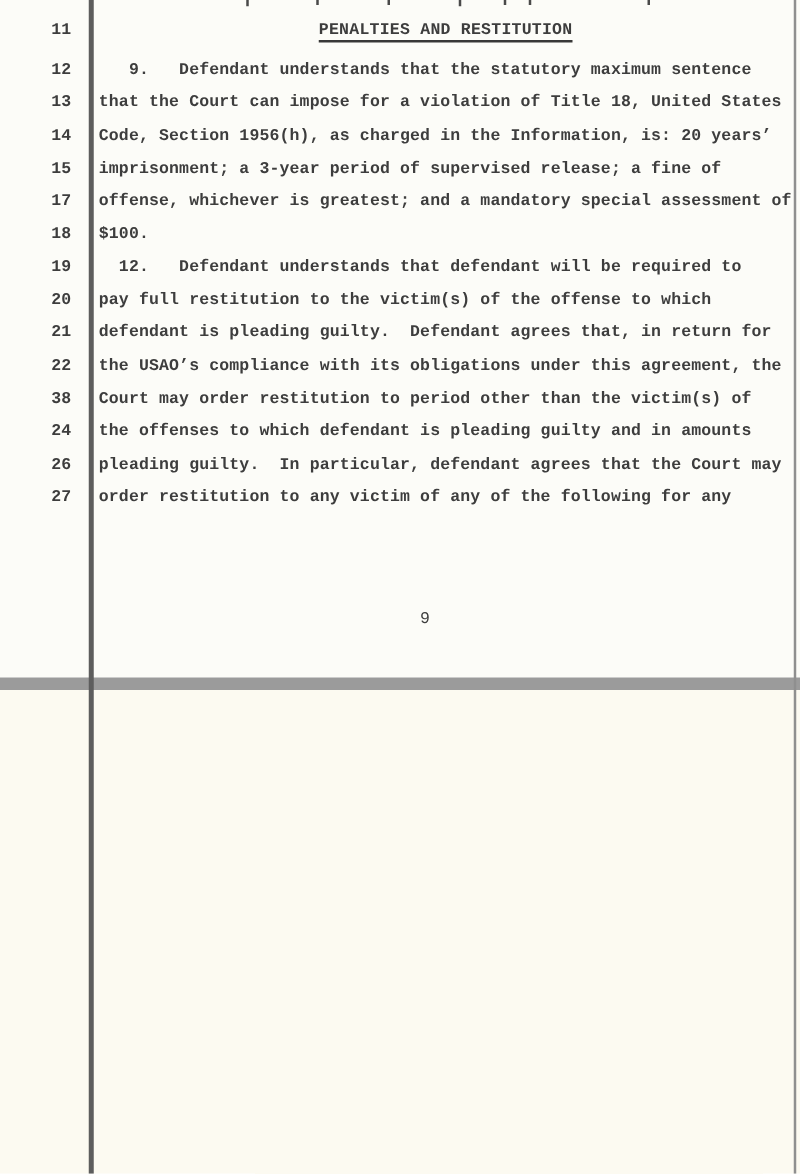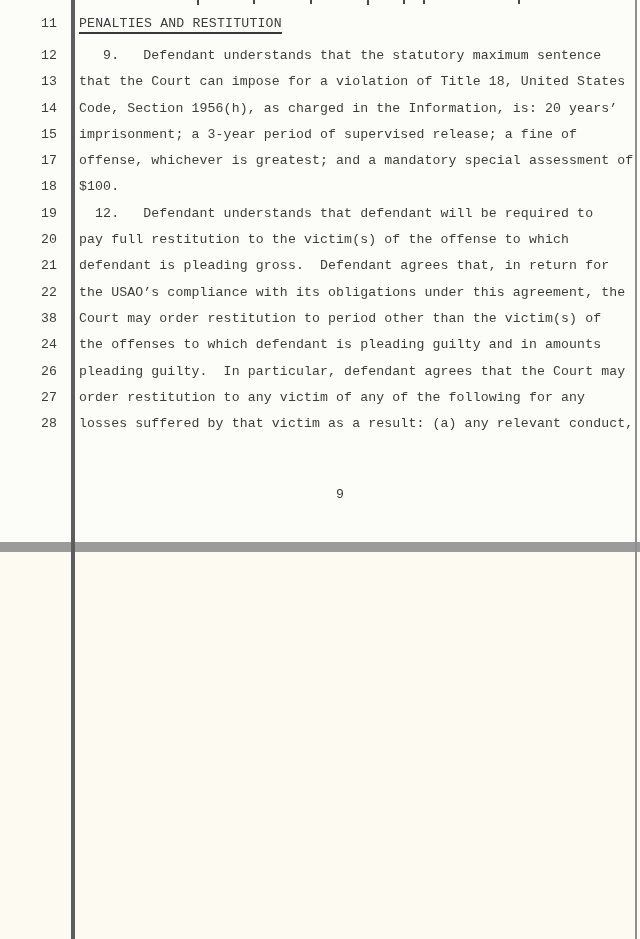--- a/index.html
+++ b/index.html
@@ -14,25 +14,25 @@
   .screen{position:relative;width:640px;height:939px;overflow:hidden;
           font-family:"Liberation Mono","DejaVu Sans Mono",monospace;color:var(--ink);}
   .page-top{position:absolute;left:0;top:0;width:640px;height:542px;background:#fcfcf8;}
   .page-bottom{position:absolute;left:0;top:552px;width:640px;height:387px;background:#fcfaf1;}
   .separator{position:absolute;left:0;top:542px;width:640px;height:10px;background:var(--bar);z-index:3;}
   .rule-left{position:absolute;left:71px;top:0;width:4px;height:939px;background:var(--rule-dark);z-index:4;}
   .rule-right{position:absolute;left:635px;top:0;width:2px;height:939px;background:var(--rule-light);z-index:4;}
 
   .rows{position:absolute;left:0;right:0;z-index:2;}
   .rows-top{top:15px;}
-  .row{display:flex;align-items:flex-start;height:26.3px;line-height:17px;font-size:13.2px;letter-spacing:0.12px;}
+  .row{display:flex;align-items:flex-start;height:26.3px;line-height:17px;font-size:13.2px;letter-spacing:0.12px;font-weight:bold;}
   .row.heading{margin-bottom:5.7px;}
   .num{width:57px;text-align:right;flex:none;white-space:pre;}
   .txt{margin-left:22px;margin-right:6px;white-space:pre;flex:1;min-width:0;}
-  .row.heading .txt{}
+  .row.heading .txt{text-align:center;}
   .row.heading .u{border-bottom:2px solid #383838;padding-bottom:1px;letter-spacing:0.2px;}
 
   .page-num{position:absolute;left:330px;top:487px;width:20px;text-align:center;
             font-size:13.2px;line-height:15px;z-index:2;}
 
   .clipped-line{position:absolute;left:0;top:0;width:640px;height:7px;z-index:2;}
   .frag{position:absolute;top:0;width:2px;background:#4a4a4a;}
 </style>
 </head>
 <body>
@@ -81,21 +81,21 @@
         <div class="row">
           <div class="num">19</div>
           <div class="txt">  12.   Defendant understands that defendant will be required to</div>
         </div>
         <div class="row">
           <div class="num">20</div>
           <div class="txt">pay full restitution to the victim(s) of the offense to which</div>
         </div>
         <div class="row">
           <div class="num">21</div>
-          <div class="txt">defendant is pleading gross.  Defendant agrees that, in return for</div>
+          <div class="txt">defendant is pleading guilty.  Defendant agrees that, in return for</div>
         </div>
         <div class="row">
           <div class="num">22</div>
           <div class="txt">the USAO’s compliance with its obligations under this agreement, the</div>
         </div>
         <div class="row">
           <div class="num">38</div>
           <div class="txt">Court may order restitution to period other than the victim(s) of</div>
         </div>
         <div class="row">
@@ -103,24 +103,20 @@
           <div class="txt">the offenses to which defendant is pleading guilty and in amounts</div>
         </div>
         <div class="row">
           <div class="num">26</div>
           <div class="txt">pleading guilty.  In particular, defendant agrees that the Court may</div>
         </div>
         <div class="row">
           <div class="num">27</div>
           <div class="txt">order restitution to any victim of any of the following for any</div>
         </div>
-        <div class="row">
-          <div class="num">28</div>
-          <div class="txt">losses suffered by that victim as a result: (a) any relevant conduct,</div>
-        </div>
       </div>
     <div class="page-num">9</div>
   </div>
 
   <div class="separator"></div>
 
   <div class="page-bottom">
     
     
     

